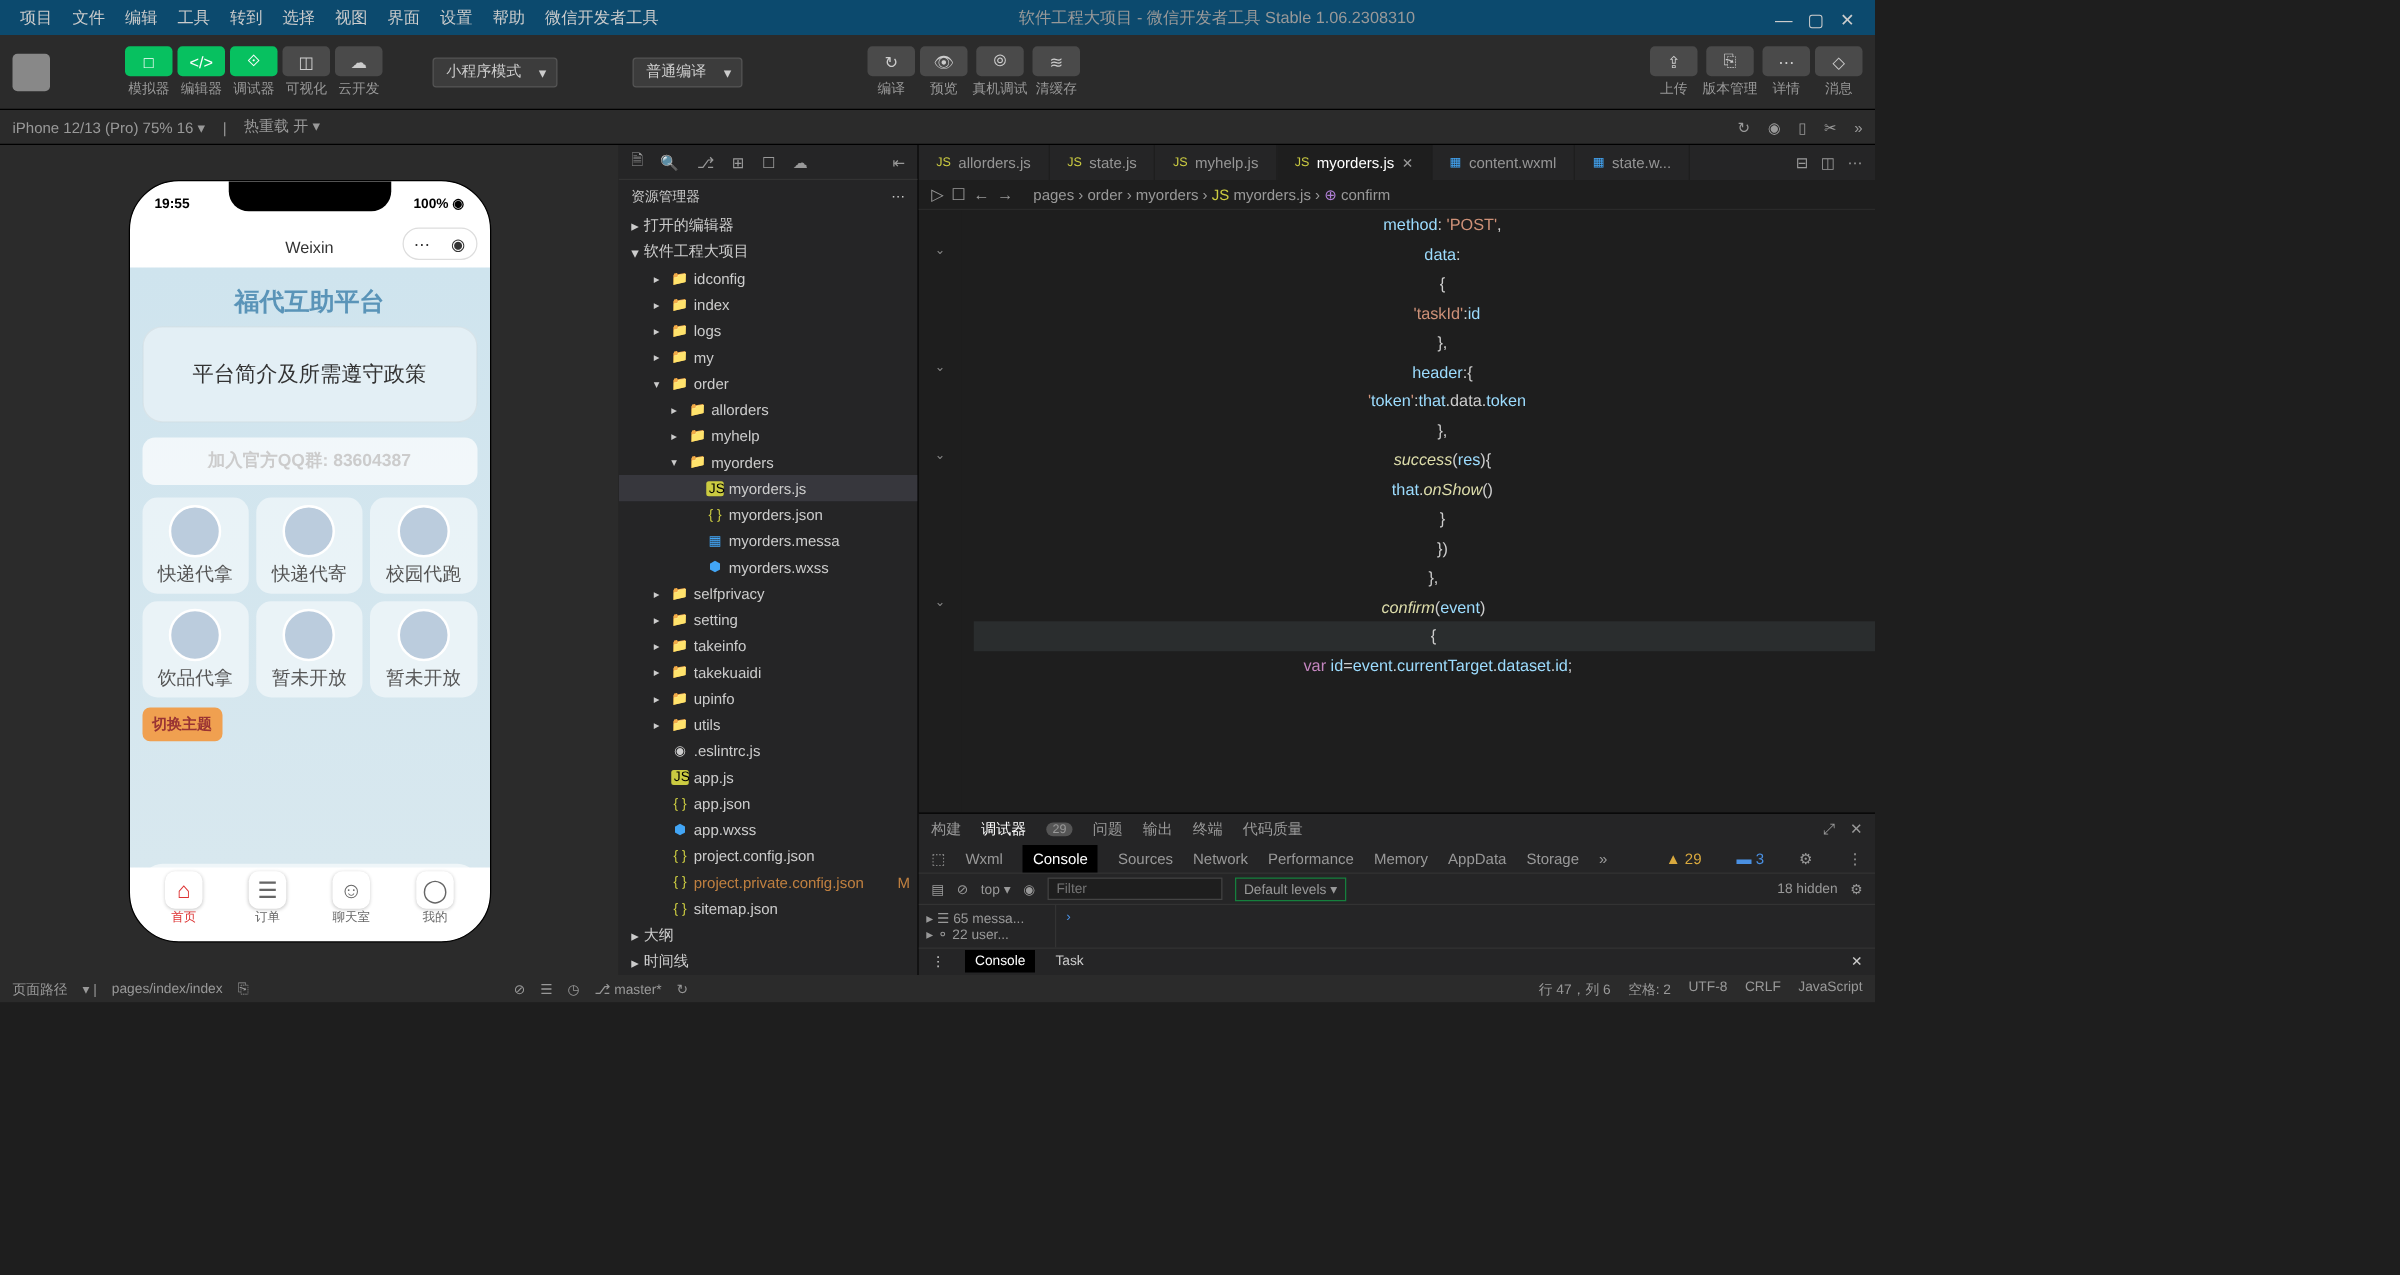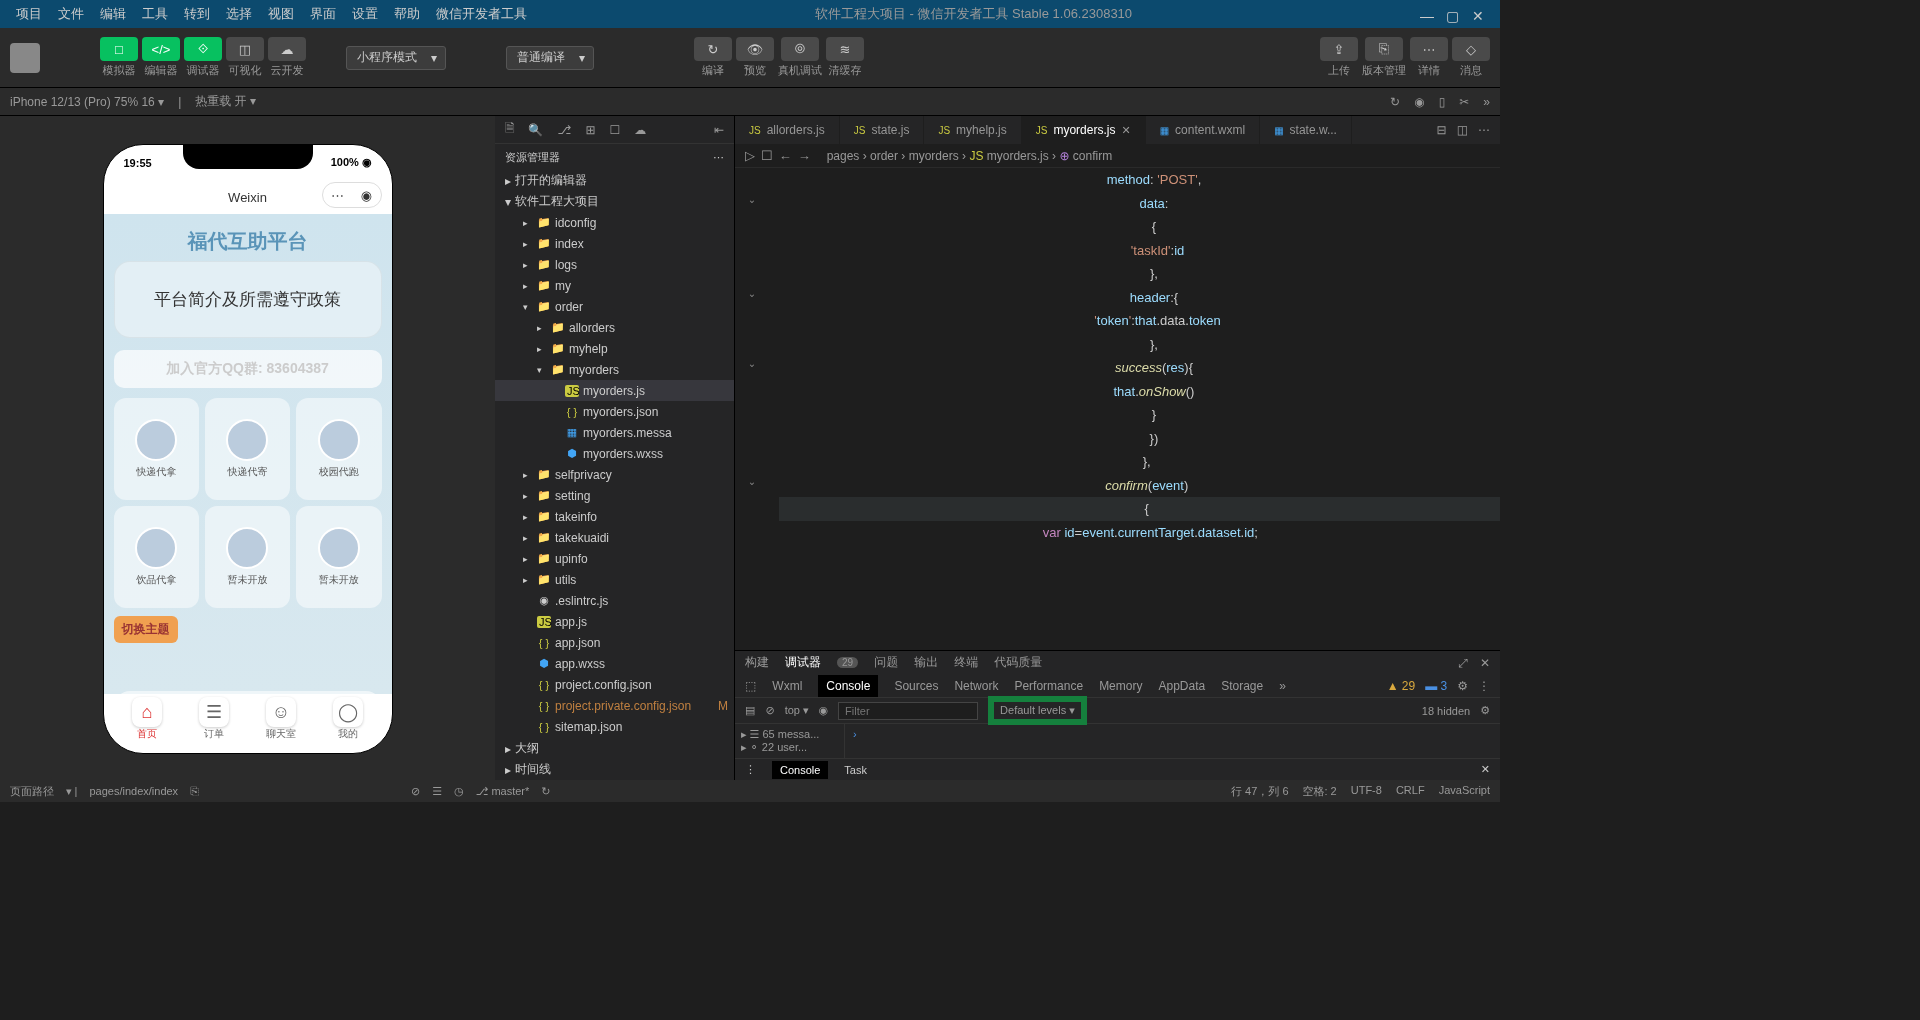--- a/index.html
+++ b/index.html
@@ -38,21 +38,21 @@
 .phone { width: 290px; height: 610px; background: #fff; border-radius: 40px; position: relative; overflow: hidden; border: 1px solid #000;}
 .phone .notch { position: absolute; top: 0; left: 50%; transform: translateX(-50%); width: 130px; height: 24px; background: #000; border-radius: 0 0 16px 16px; }
 .phone .statusbar { height: 35px; display: flex; justify-content: space-between; align-items: center; padding: 0 20px; font-size: 11px; color: #000; font-weight: bold;}
 .phone .titlebar { height: 34px; display: flex; align-items: center; justify-content: center; font-size: 13px; color: #333; position: relative;}
 .phone .titlebar .capsule { position: absolute; right: 10px; top: 2px; width: 60px; height: 26px; border: 1px solid #ddd; border-radius: 14px; display:flex; align-items:center; justify-content:space-around;}
 .phone .content { background: linear-gradient(#cfe4ee, #d8e8ef); height: 480px; padding: 8px 10px; }
 .phone .big-title { text-align: center; font-size: 20px; font-weight: bold; color: #5a94b8; margin: 6px 0;}
 .phone .card { background: rgba(255,255,255,0.4); border-radius: 16px; padding: 26px 10px; text-align: center; font-size: 17px; color: #333; margin-bottom: 12px; border: 1px solid rgba(0,0,0,0.05);}
 .phone .qq { background: rgba(255,255,255,0.7); border-radius: 10px; text-align: center; font-size: 14px; font-weight: bold; padding: 10px; margin-bottom: 10px;}
 .phone .grid { display: grid; grid-template-columns: repeat(3,1fr); gap: 6px; }
-.phone .grid .cell { background: rgba(255,255,255,0.5); border-radius: 12px; padding: 21px; text-align: center; font-size: 10px; color: #555;}
+.phone .grid .cell { background: rgba(255,255,255,0.5); border-radius: 12px; padding: 6px; text-align: center; font-size: 15px; color: #555;}
 .phone .grid .cell .circ { width: 42px; height: 42px; border-radius: 50%; background: #bcd; margin: 0 auto 4px; border: 2px solid #fff;}
 .phone .theme-btn { margin-top: 8px; display:inline-block; background: #f0a050; color: #933; font-size: 12px; padding: 5px 8px; border-radius: 6px; font-weight:bold;}
 .phone .tabbar { position: absolute; bottom: 6px; left: 10px; right: 10px; height: 56px; background: rgba(255,255,255,0.6); border-radius: 16px; display: flex; justify-content: space-around; align-items: center;}
 .phone .tabbar .tab { display:flex; flex-direction:column; align-items:center; font-size:10px; color:#666;}
 .phone .tabbar .tab .ticon { width:30px; height:30px; background:#fff; border-radius:8px; display:flex; align-items:center; justify-content:center; font-size:18px; box-shadow: 0 1px 3px rgba(0,0,0,0.2);}
 .phone .tabbar .tab.active { color: #d33;}
 
 
 .explorer { width: 240px; background: #252526; border-right: 1px solid #000; display:flex; flex-direction:column;}
 .explorer .top-icons { height: 28px; display:flex; align-items:center; gap: 14px; padding: 0 10px; color:#999; border-bottom: 1px solid #333;}
@@ -101,26 +101,26 @@
 .tok-prop { color: #9cdcfe;}
 
 
 .debug-panel { height: 130px; background: #252526; border-top: 1px solid #000; display:flex; flex-direction:column;}
 .debug-panel .dtabs { height: 26px; display:flex; align-items:center; padding: 0 10px; gap:16px; font-size:12px; color:#999;}
 .debug-panel .dtabs .dt.active { color:#fff; }
 .debug-panel .dtabs .badge { background:#555; padding:0 5px; border-radius:8px; font-size:10px;}
 .debug-panel .dtabs .right { margin-left:auto; display:flex; gap:12px;}
 .debug-panel .dsubtabs { height: 26px; display:flex; align-items:center; padding: 0 10px; gap:16px; font-size:12px; color:#999; border-bottom:1px solid #333;}
 .debug-panel .dsubtabs .dt.active { background:#000; padding:4px 8px; color:#fff;}
-.debug-panel .dsubtabs .right { margin-left:auto; display:flex; gap:10px; align-items:center;}
+.debug-panel .dsubtabs .right { margin-left:auto; display:flex; gap:28px; align-items:center;}
 .debug-panel .dsubtabs .warn { color: #d9a93e;}
 .debug-panel .dsubtabs .info { color: #4a90e2;}
 .debug-panel .filterbar { height: 26px; display:flex; align-items:center; padding: 0 10px; gap:10px; font-size:11px; color:#999; border-bottom:1px solid #333;}
 .debug-panel .filterbar input { background:#1e1e1e; border:1px solid #444; color:#ccc; padding:2px 6px; font-size:11px; width:140px;}
-.debug-panel .filterbar .levels { padding: 2px 6px; border:6px solid #15803d;}
+.debug-panel .filterbar .levels { padding: 2px 6px; border:1px solid #15803d;}
 .debug-panel .body { flex:1; display:flex; font-size:11px;}
 .debug-panel .body .left { width:110px; border-right:1px solid #333; padding:4px 6px; color:#999;}
 .debug-panel .body .right { flex:1; padding:4px 8px; color:#4a90e2;}
 .debug-panel .drawer { height: 24px; display:flex; align-items:center; padding:0 10px; gap:16px; font-size:11px; border-top:1px solid #333;}
 .debug-panel .drawer .dt.active { background:#000; padding:3px 8px; color:#fff;}
 
 
 .statusbar-bottom { height: 22px; background: #2b2b2b; display:flex; align-items:center; padding: 0 10px; font-size:11px; color:#999; gap:12px;}
 .statusbar-bottom .right { margin-left:auto; display:flex; gap:14px;}
 

